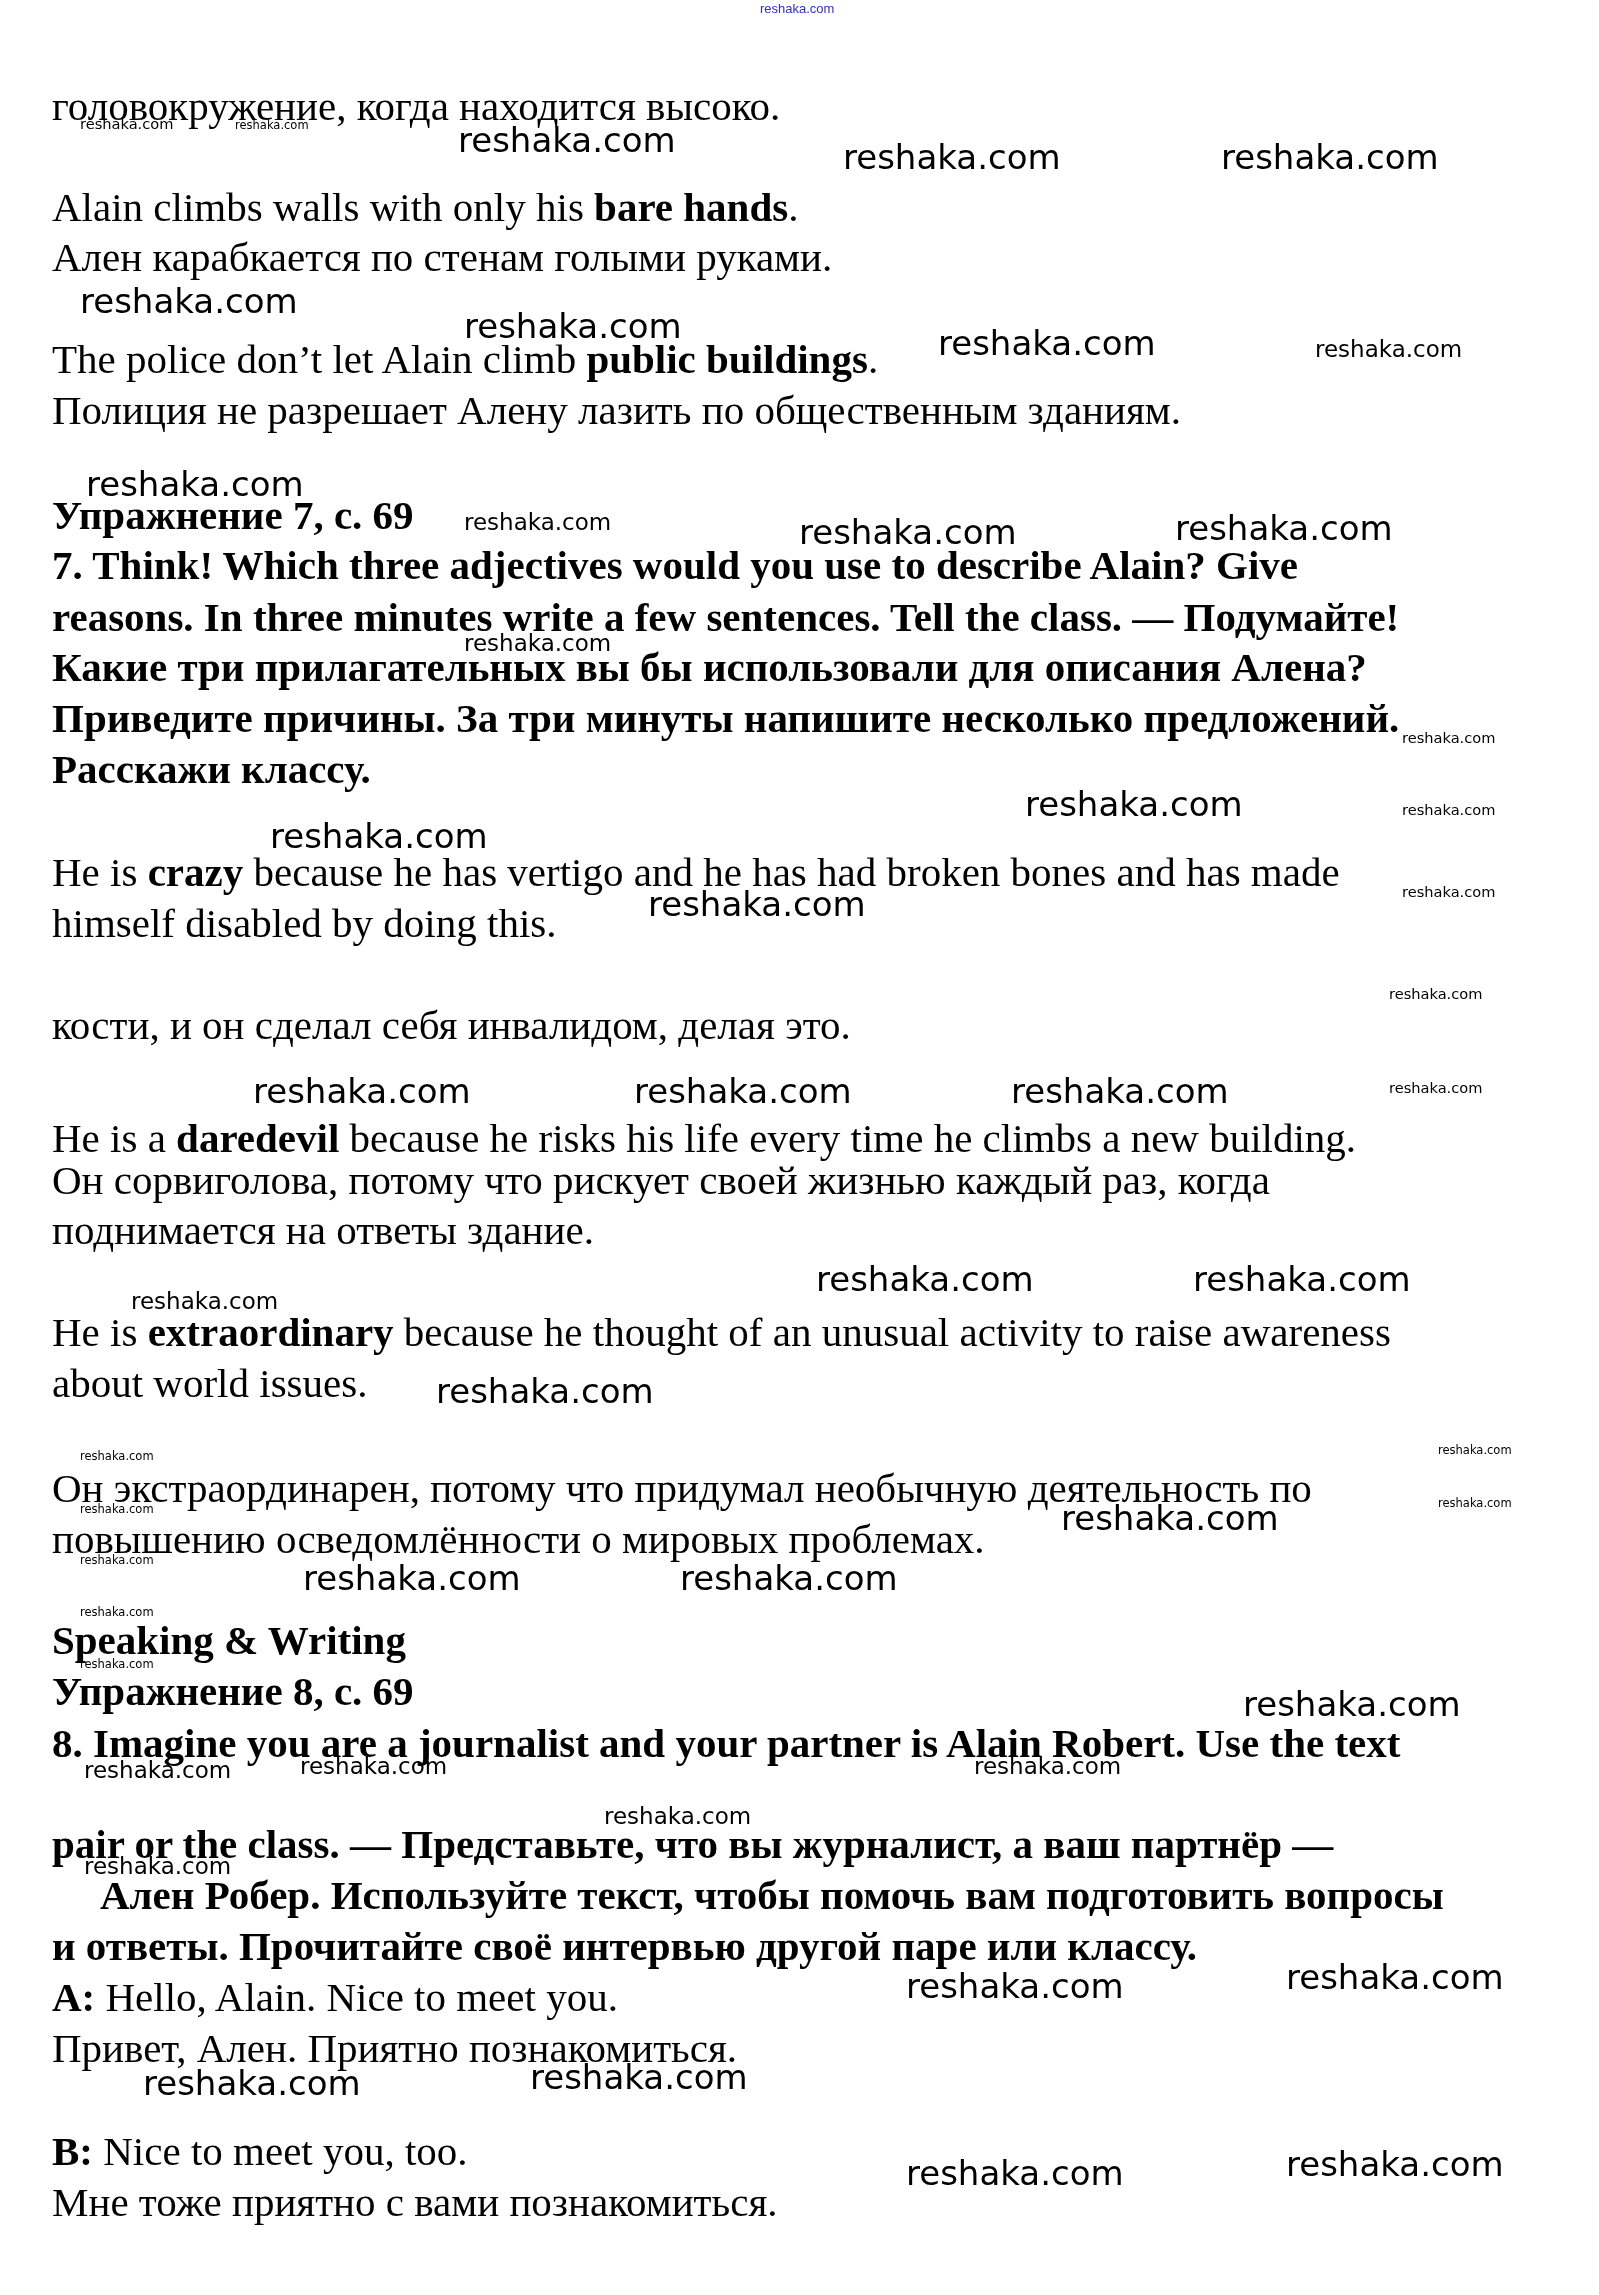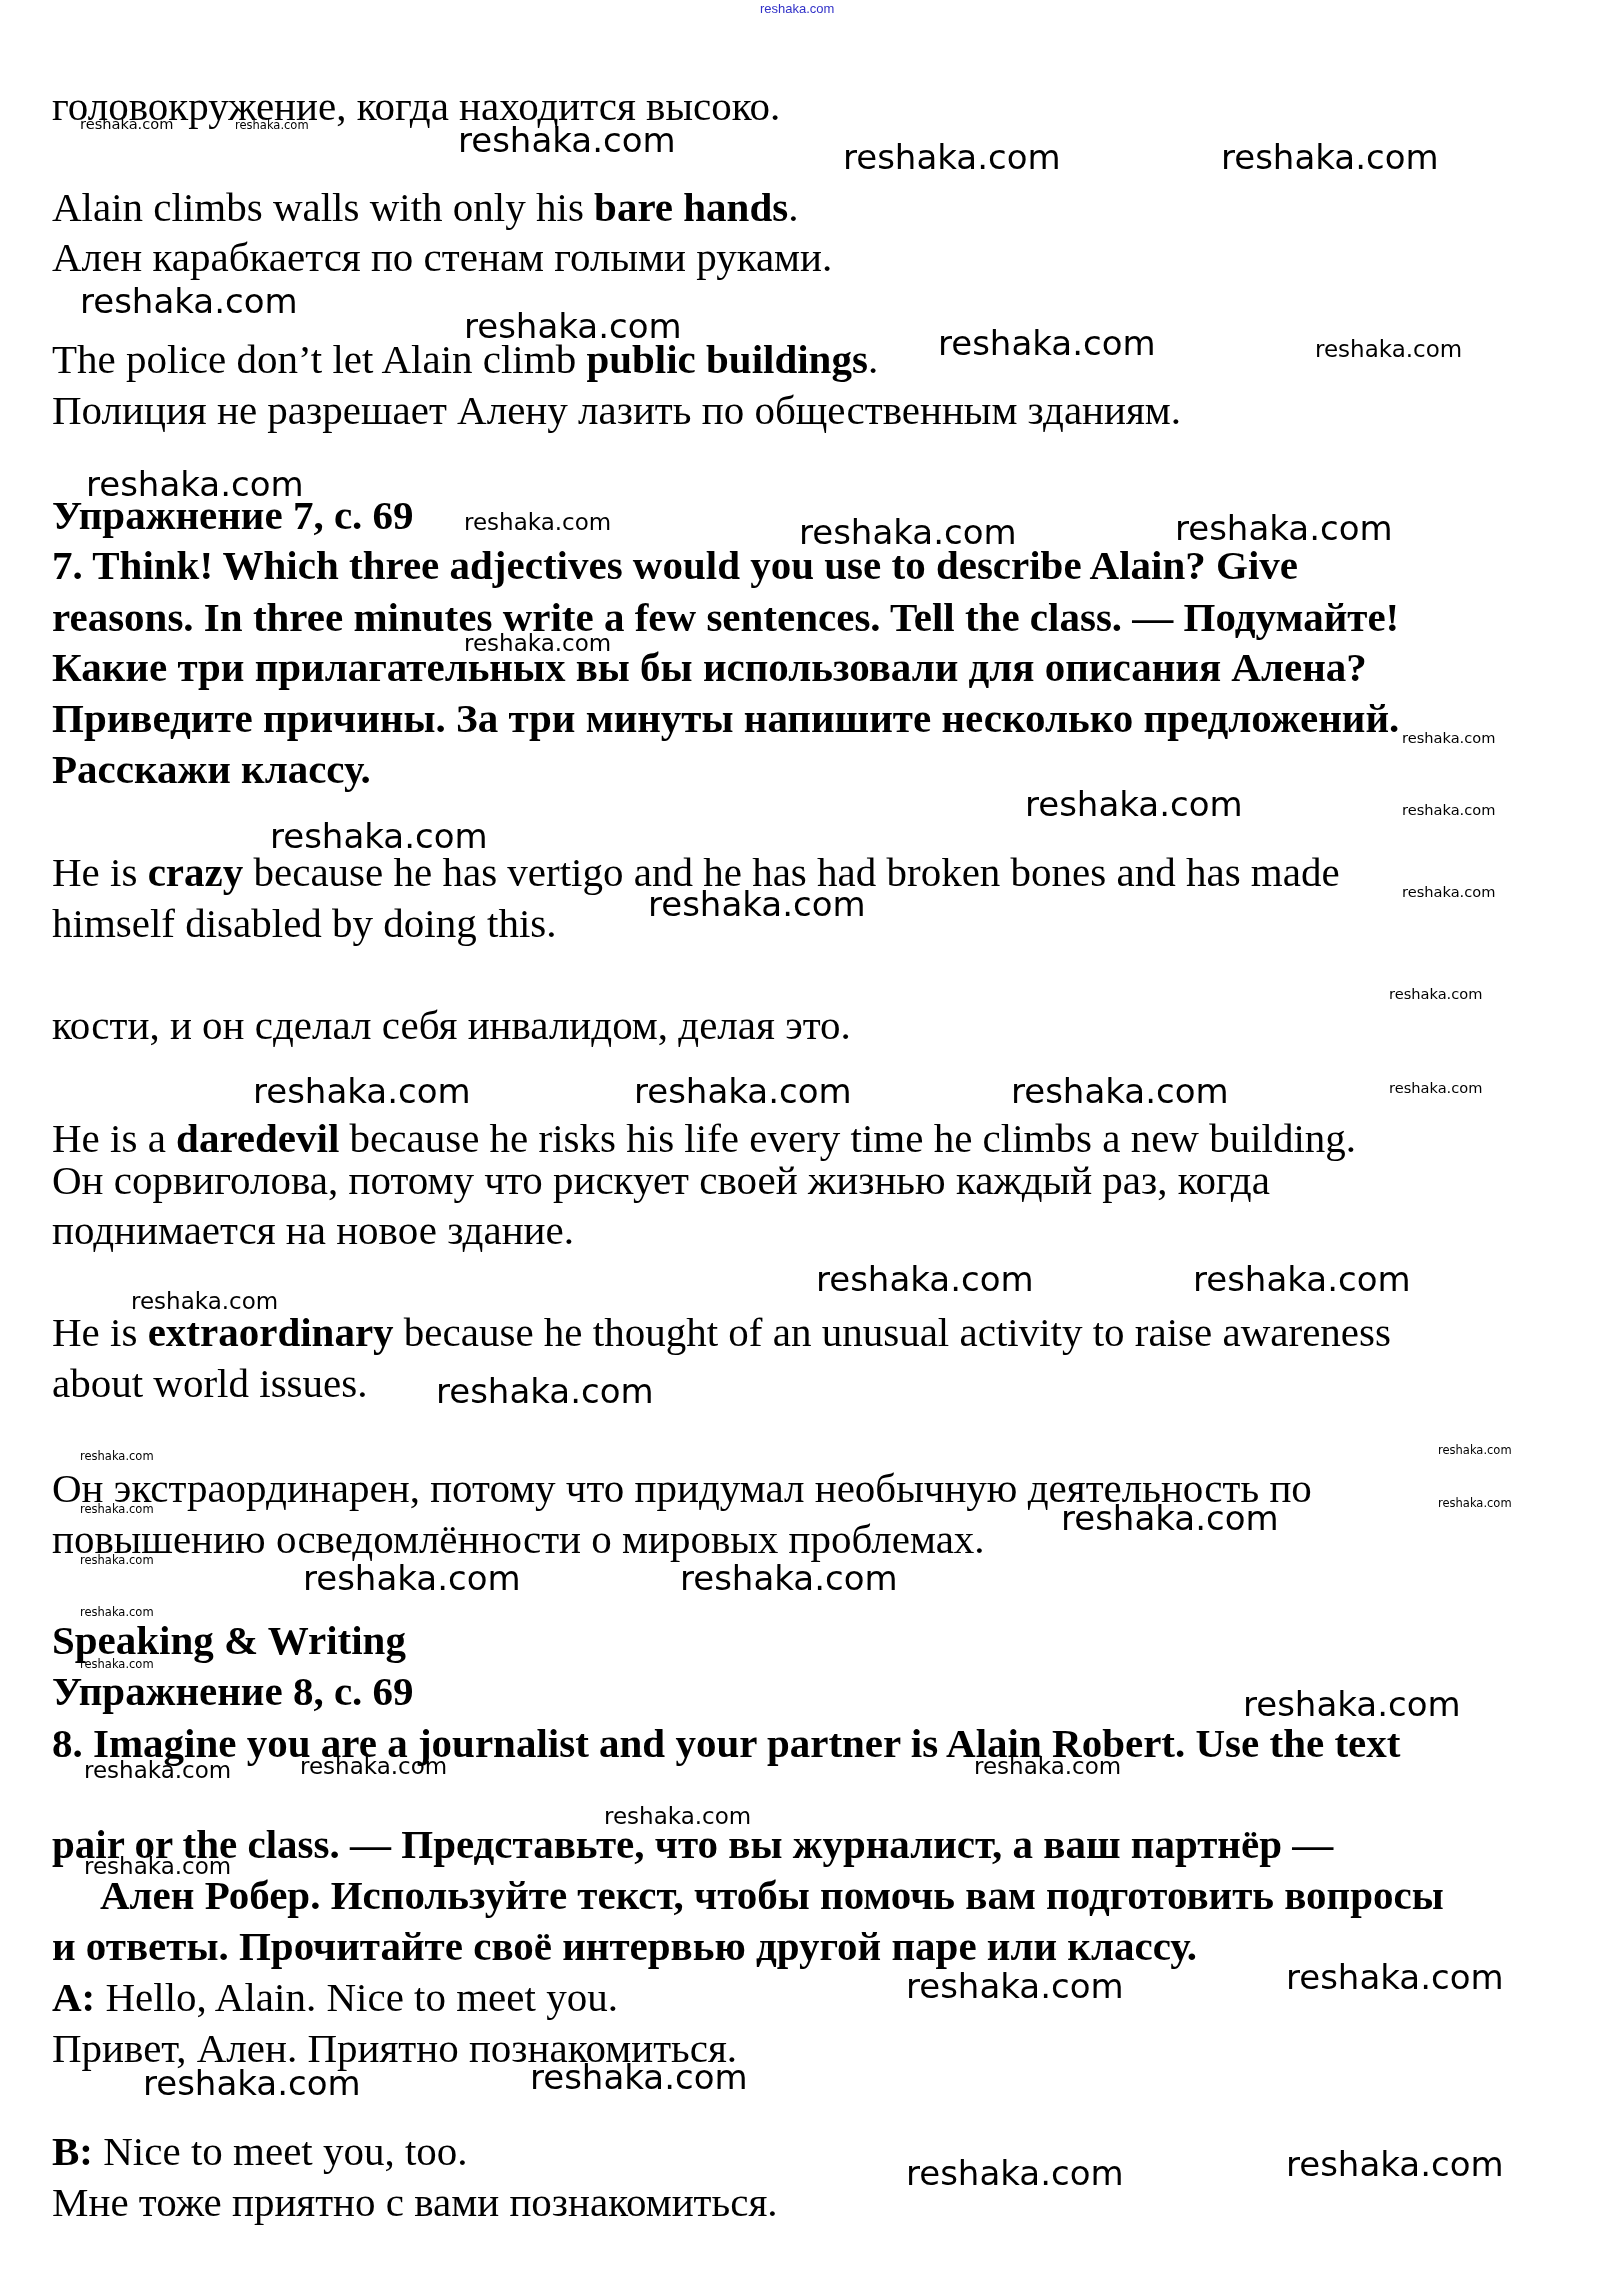--- a/index.html
+++ b/index.html
@@ -52,21 +52,21 @@
   <div class="ln" style="top:849px;">
     <span>He is </span><b>crazy</b><span> because he has vertigo and he has had broken bones and has made</span>
   </div>
   <div class="ln" style="top:900px;"><span>himself disabled by doing this.</span></div>
   <div class="ln" style="top:1002px;">кости, и он сделал себя инвалидом, делая это.</div>
 
   <div class="ln" style="top:1115px;text-align:center;">
     <span>He is a </span><b>daredevil</b><span> because he risks his life every time he climbs a new building.</span>
   </div>
   <div class="ln" style="top:1157px;">Он сорвиголова, потому что рискует своей жизнью каждый раз, когда</div>
-  <div class="ln" style="top:1207px;">поднимается на новое здание.</div>
+  <div class="ln" style="top:1207px;">поднимается на ответы здание.</div>
 
   <div class="ln" style="top:1309px;">
     <span>He is </span><b>extraordinary</b><span> because he thought of an unusual activity to raise awareness</span>
   </div>
   <div class="ln" style="top:1360px;"><span>about world issues.</span></div>
   <div class="ln" style="top:1465px;">Он экстраординарен, потому что придумал необычную деятельность по</div>
   <div class="ln" style="top:1516px;">повышению осведомлённости о мировых проблемах.</div>
 
   <div class="ln bold" style="top:1617px;">Speaking &amp; Writing</div>
   <div class="ln bold" style="top:1668px;">Упражнение 8, с. 69</div>

